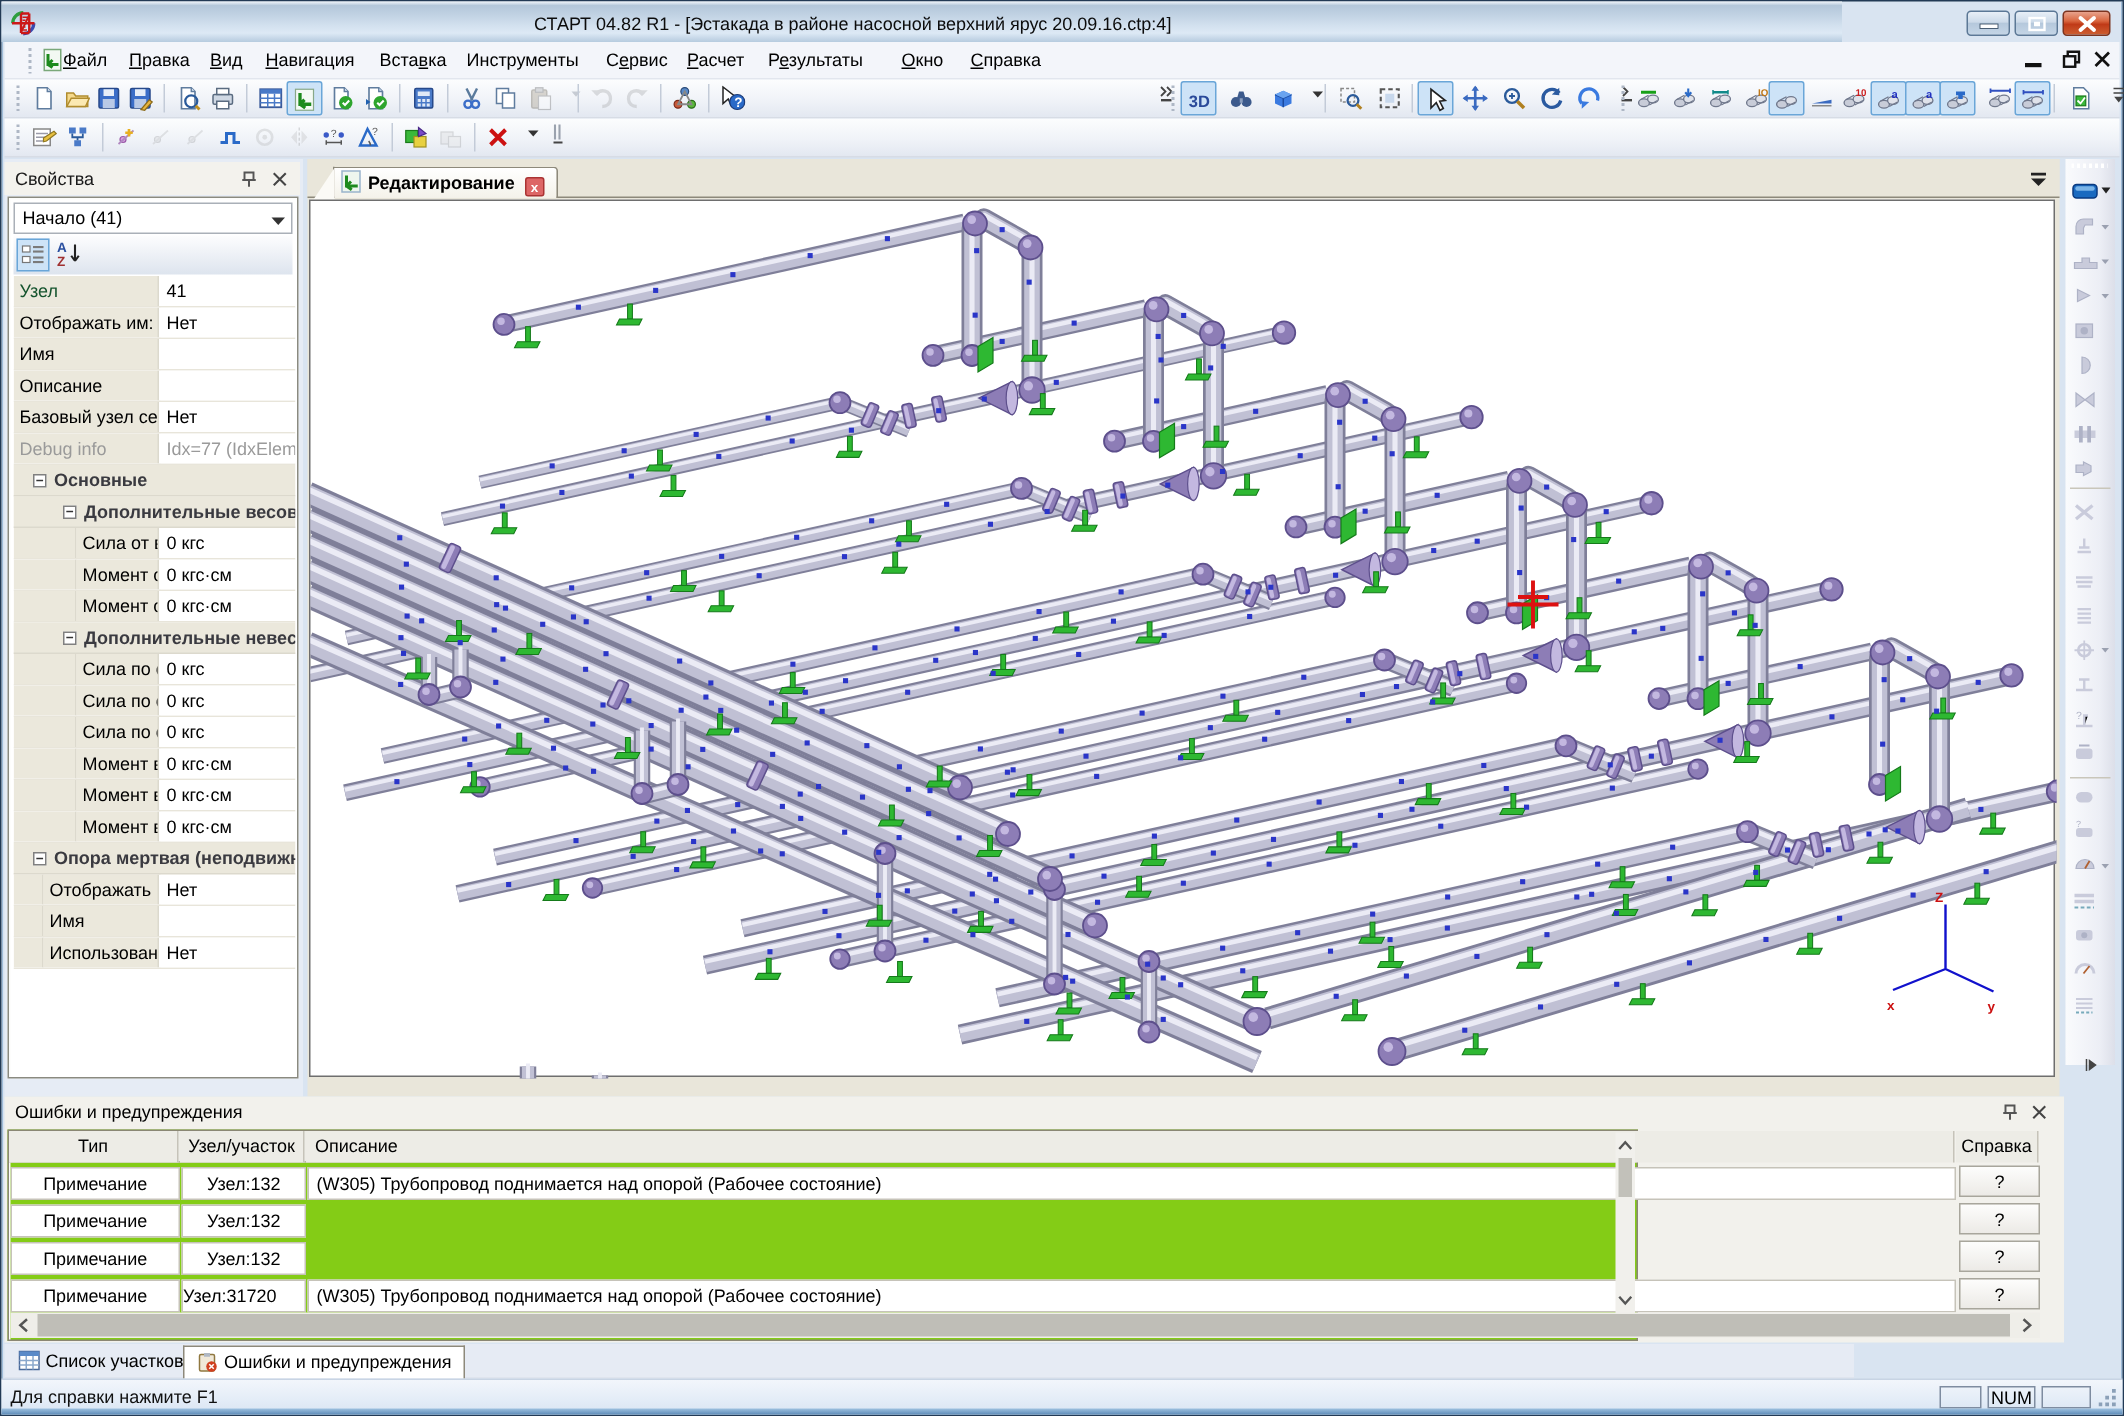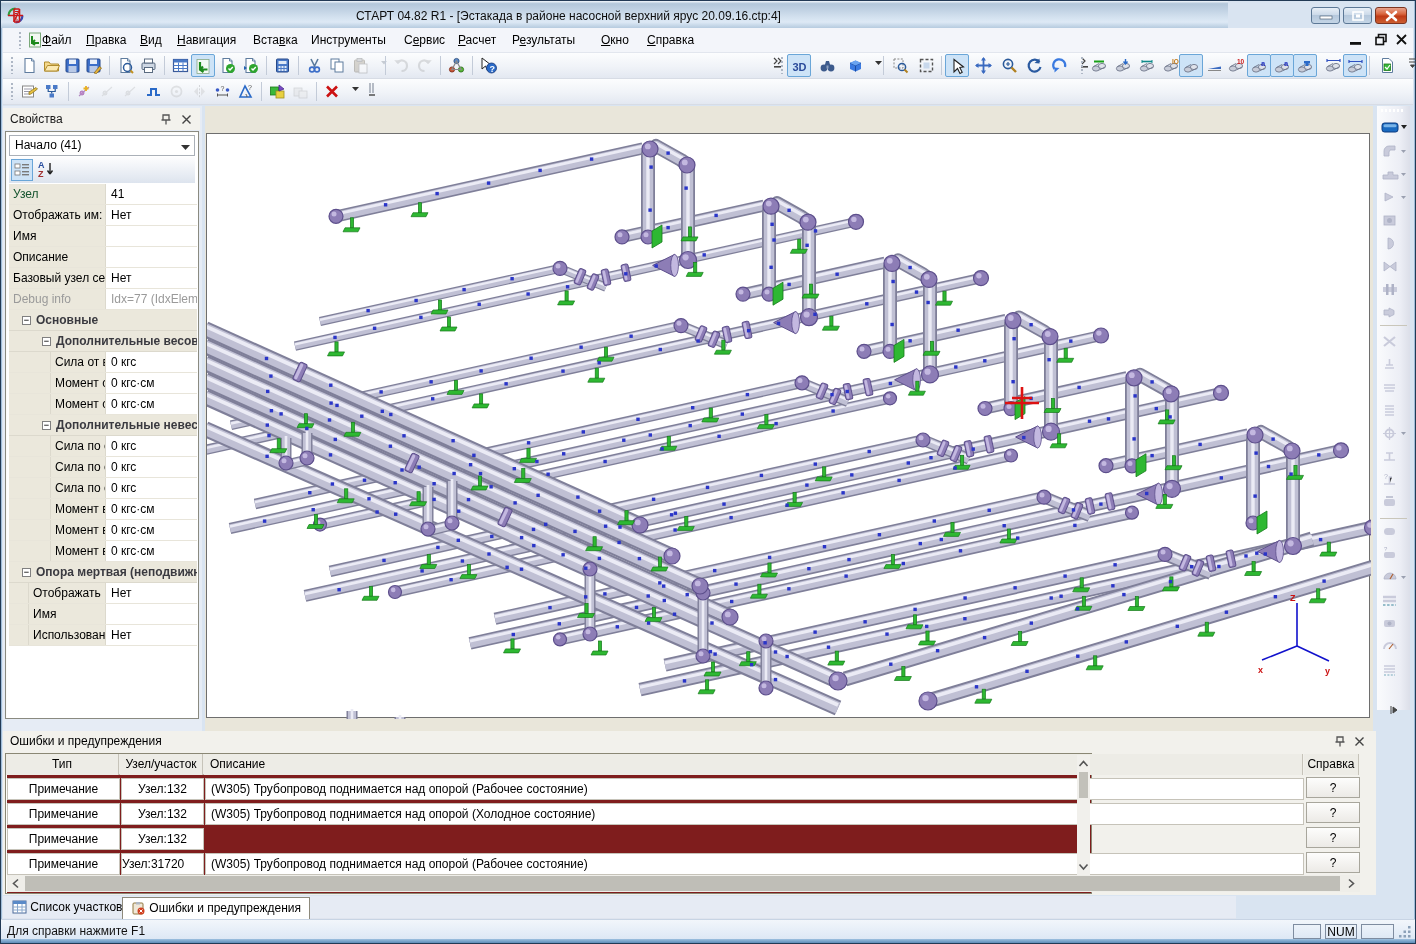--- a/index.html
+++ b/index.html
@@ -36,21 +36,21 @@
 #mdi{position:absolute;left:205px;top:106px;width:1168px;height:625px;background:#e9e6da}
 #tabstrip{position:absolute;left:0;top:0;width:1168px;height:26px;background:#e9e6da;border-bottom:1px solid #8d897b}
 #tab-edit{position:absolute;left:17px;top:5px;height:21px;background:linear-gradient(180deg,#ffffff,#f4f2ea);border:1px solid #8d897b;border-bottom:none;border-radius:0 3px 0 0;padding:0 8px 0 4px;font-weight:bold;line-height:20px}
 #tab-edit:before{content:"";position:absolute;left:-14px;bottom:-1px;border-bottom:21px solid #fbfaf6;border-left:14px solid transparent}
 #viewport{position:absolute;left:1px;top:27px;width:1164px;height:585px;background:#fff;border:1px solid #6e6e6e}
 
 #rtools{position:absolute;left:1377px;top:106px;width:33px;height:604px;background:linear-gradient(90deg,#fafbfd 0%,#eceef5 70%,#dcdfe9 100%)}
 
 #errors{position:absolute;left:3px;top:731px;width:1373px;height:164px;background:#f2f1ec}
 #err-header{position:absolute;left:0;top:0;width:100%;height:21px;padding-left:7px;line-height:20px;color:#000}
-#err-box{position:absolute;left:2px;top:22px;width:1087px;height:141px;background:#7f1d1d;border:1px solid #8a8774;box-shadow:inset 1px 1px 0 #fdfdfb}
+#err-box{position:absolute;left:2px;top:22px;width:1087px;height:141px;background:#84cc16;border:1px solid #8a8774;box-shadow:inset 1px 1px 0 #fdfdfb}
 #err-grid{position:absolute;left:1px;top:1px;width:1353px;height:121px;overflow:hidden}
 .erow{position:relative;width:100%;height:25px}
 .ecell{position:absolute;top:2px;height:22px;border:1px solid #c6c3b9;background:#fff;line-height:20px;overflow:hidden}
 #err-head{position:relative;width:100%;height:21px;background:#edece6;border-bottom:1px solid #b8b5a8}
 .hcell{position:absolute;top:0;height:21px;border-right:1px solid #c6c3b9;line-height:20px;background:#edece6}
 #err-vscroll{position:absolute;right:1px;top:1px;width:13px;height:121px;background:#f1f0ec}
 #err-hscroll{position:absolute;left:1px;bottom:1px;width:1353px;height:17px;background:#efeee9}
 
 #btabs{position:absolute;left:3px;top:896px;width:1233px;height:23px;background:#e6ebf4;border-bottom:1px solid #dfe4ee}
 .btab{position:absolute;top:1px;height:22px;line-height:21px;padding:0 8px}
@@ -555,20 +555,30 @@
         </div>
         <div class="prow">
           <div style="position:absolute;left:0;top:0;bottom:0;width:20px;background:#ebe8dc;border-right:1px solid #dcd9cd"></div>
           <div class="plabel" style="left:20px;width:77px;color:#000">Использован</div>
           <div class="pvalue" style="color:#000">Нет</div>
         </div>
       </div>
   </div>
 </div>
 <div id="mdi">
+  <div id="tabstrip">
+    <div id="tab-edit"><svg width="15" height="16" viewBox="0 0 15 16" style="vertical-align:-3px">
+          <rect x="1" y="1" width="12" height="14" fill="#eef6ee" stroke="#9ab4cc" stroke-width="1"></rect>
+          <path d="M4 4 L4 11 L11.5 11 M4 11 L7 8 M4 11 L7.5 13.5" stroke="#1d8a1d" stroke-width="2" fill="none"></path>
+        </svg> Редактирование &nbsp;<span style="display:inline-block;width:13px;height:13px;background:#d66;border:1px solid #a33;border-radius:2px;color:#fff;font-weight:bold;font-size:9px;line-height:12px;text-align:center;vertical-align:-2px">x</span></div>
+    <svg style="position:absolute;right:8px;top:9px" width="12" height="10">
+        <rect x="1" y="0" width="10" height="2" fill="#222"></rect>
+        <path d="M1 4 L11 4 L6 9 Z" fill="#222"></path>
+      </svg>
+  </div>
   <div id="viewport">
       <svg width="1164" height="585" viewBox="0 0 1164 585" style="position:absolute;left:0;top:0">
         <g transform="translate(-207,-133)">
           <path d="M 295.0,345.1 L 858.0,220.3" fill="none" stroke="#7f7f99" stroke-width="9.5" stroke-linejoin="round" stroke-linecap="butt"></path>
           <path d="M 295.0,345.1 L 858.0,220.3" fill="none" stroke="#c0c0d4" stroke-width="7.0" stroke-linejoin="round" stroke-linecap="butt"></path>
           <path d="M 295.0,343.4 L 858.0,218.6" fill="none" stroke="#ebebf5" stroke-width="2.3" stroke-linejoin="round" stroke-linecap="butt"></path>
           <path d="M 320.0,320.5 L 560.0,267.4" fill="none" stroke="#7f7f99" stroke-width="9.0" stroke-linejoin="round" stroke-linecap="butt"></path>
           <path d="M 320.0,320.5 L 560.0,267.4" fill="none" stroke="#c0c0d4" stroke-width="6.7" stroke-linejoin="round" stroke-linecap="butt"></path>
           <path d="M 320.0,318.9 L 560.0,265.7" fill="none" stroke="#ebebf5" stroke-width="2.2" stroke-linejoin="round" stroke-linecap="butt"></path>
           <path d="M 206.0,448.8 L 983.0,276.6" fill="none" stroke="#7f7f99" stroke-width="10.3" stroke-linejoin="round" stroke-linecap="butt"></path>
@@ -1671,21 +1681,20 @@
     <div id="err-grid" style="top:22px;height:99px">
         <div class="erow">
           <div class="ecell" style="left:0;width:113px;text-align:center">Примечание</div>
           <div class="ecell" style="left:114px;width:83px;text-align:center">Узел:132</div>
           <div class="ecell" style="left:198px;width:1099px;padding-left:5px">(W305) Трубопровод поднимается над опорой (Рабочее состояние)</div>
           <div class="ecell" style="left:1299px;width:54px;background:linear-gradient(180deg,#fdfdfc,#eceae6);border:1px solid #a8a69c;text-align:center;top:1px;height:21px;line-height:20px">?</div>
         </div>
         <div class="erow">
           <div class="ecell" style="left:0;width:113px;text-align:center">Примечание</div>
           <div class="ecell" style="left:114px;width:83px;text-align:center">Узел:132</div>
-          <div class="ecell" style="left:198px;width:1099px;padding-left:5px">(W305) Трубопровод поднимается над опорой (Холодное состояние)</div>
           <div class="ecell" style="left:1299px;width:54px;background:linear-gradient(180deg,#fdfdfc,#eceae6);border:1px solid #a8a69c;text-align:center;top:1px;height:21px;line-height:20px">?</div>
         </div>
         <div class="erow">
           <div class="ecell" style="left:0;width:113px;text-align:center">Примечание</div>
           <div class="ecell" style="left:114px;width:83px;text-align:center">Узел:132</div>
           <div class="ecell" style="left:1299px;width:54px;background:linear-gradient(180deg,#fdfdfc,#eceae6);border:1px solid #a8a69c;text-align:center;top:1px;height:21px;line-height:20px">?</div>
         </div>
         <div class="erow">
           <div class="ecell" style="left:0;width:113px;text-align:center">Примечание</div>
           <div class="ecell" style="left:114px;width:83px;text-align:left">Узел:31720</div>

